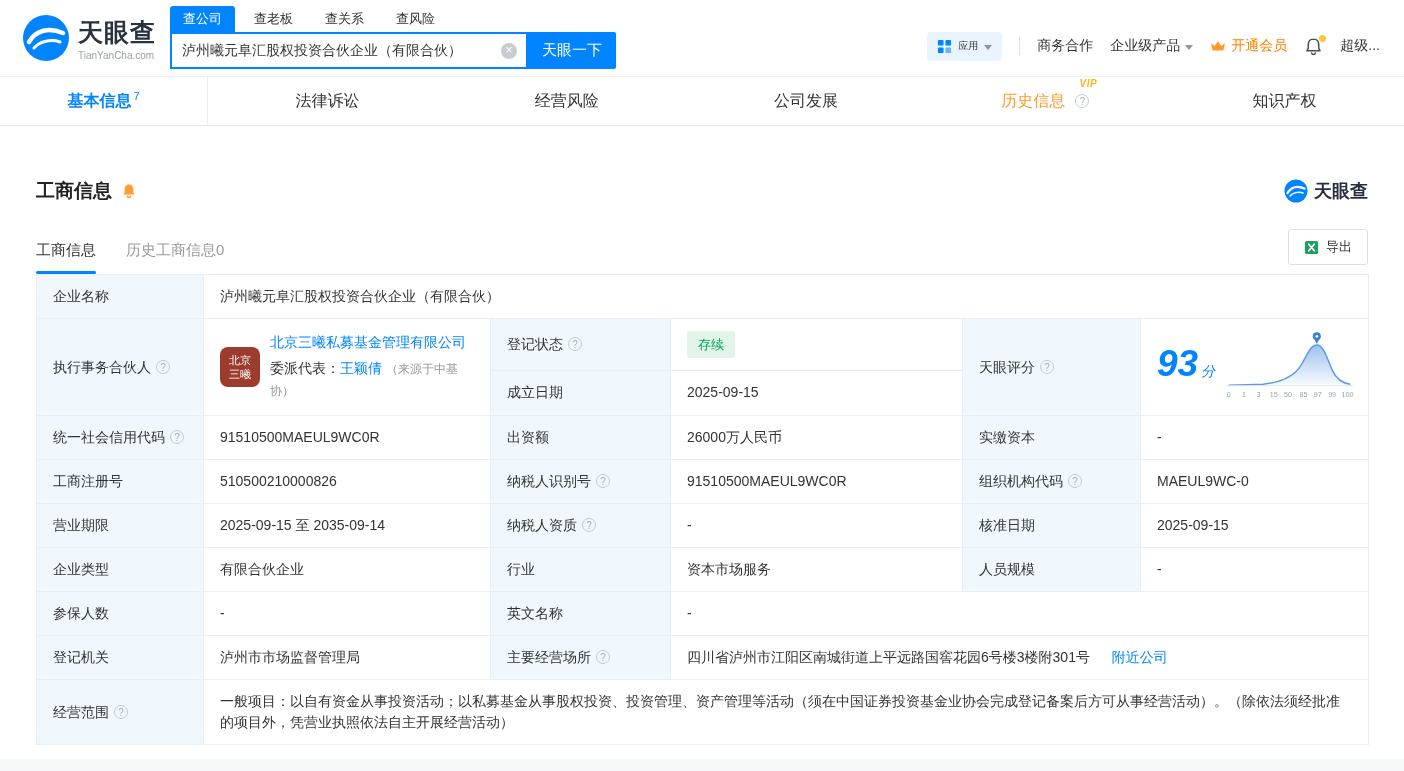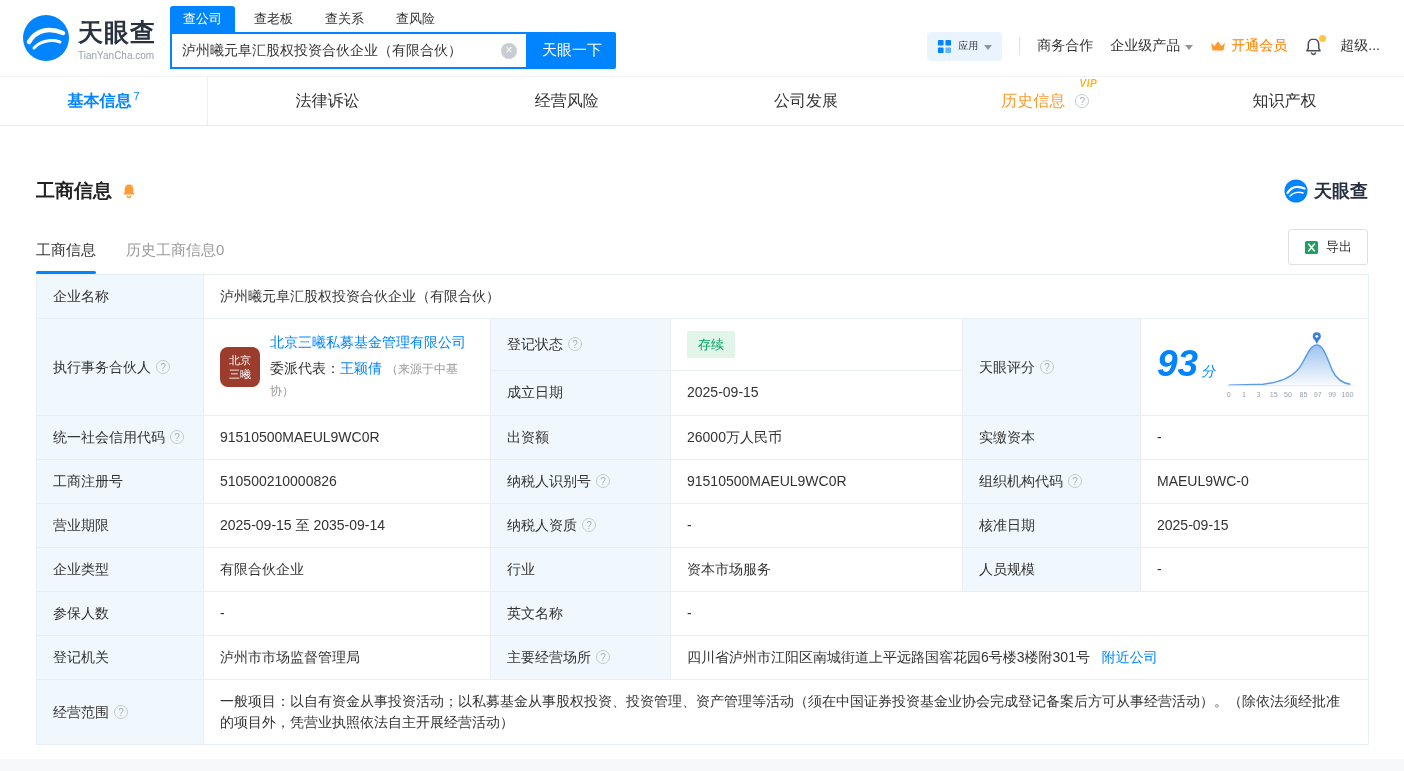--- a/index.html
+++ b/index.html
@@ -319,21 +319,21 @@
         <td class="lbl"><span>英文名称</span></td>
         <td colspan="3"><span>-</span></td>
       </tr>
 
       <tr>
         <td class="lbl"><span>登记机关</span></td>
         <td><span>泸州市市场监督管理局</span></td>
         <td class="lbl"><span>主要经营场所</span><span class="q">?</span></td>
         <td colspan="3">
           <span>四川省泸州市江阳区南城街道上平远路国窖花园6号楼3楼附301号</span>
-          <a class="blue" style="margin-left:8px">附近公司</a>
+          <a class="blue" style="margin-left:18px">附近公司</a>
         </td>
       </tr>
 
       <tr>
         <td class="lbl"><span>经营范围</span><span class="q">?</span></td>
         <td colspan="5"><span>一般项目：以自有资金从事投资活动；以私募基金从事股权投资、投资管理、资产管理等活动（须在中国证券投资基金业协会完成登记备案后方可从事经营活动）。（除依法须经批准的项目外，凭营业执照依法自主开展经营活动）</span></td>
       </tr>
     </tbody>
       </table>
 

